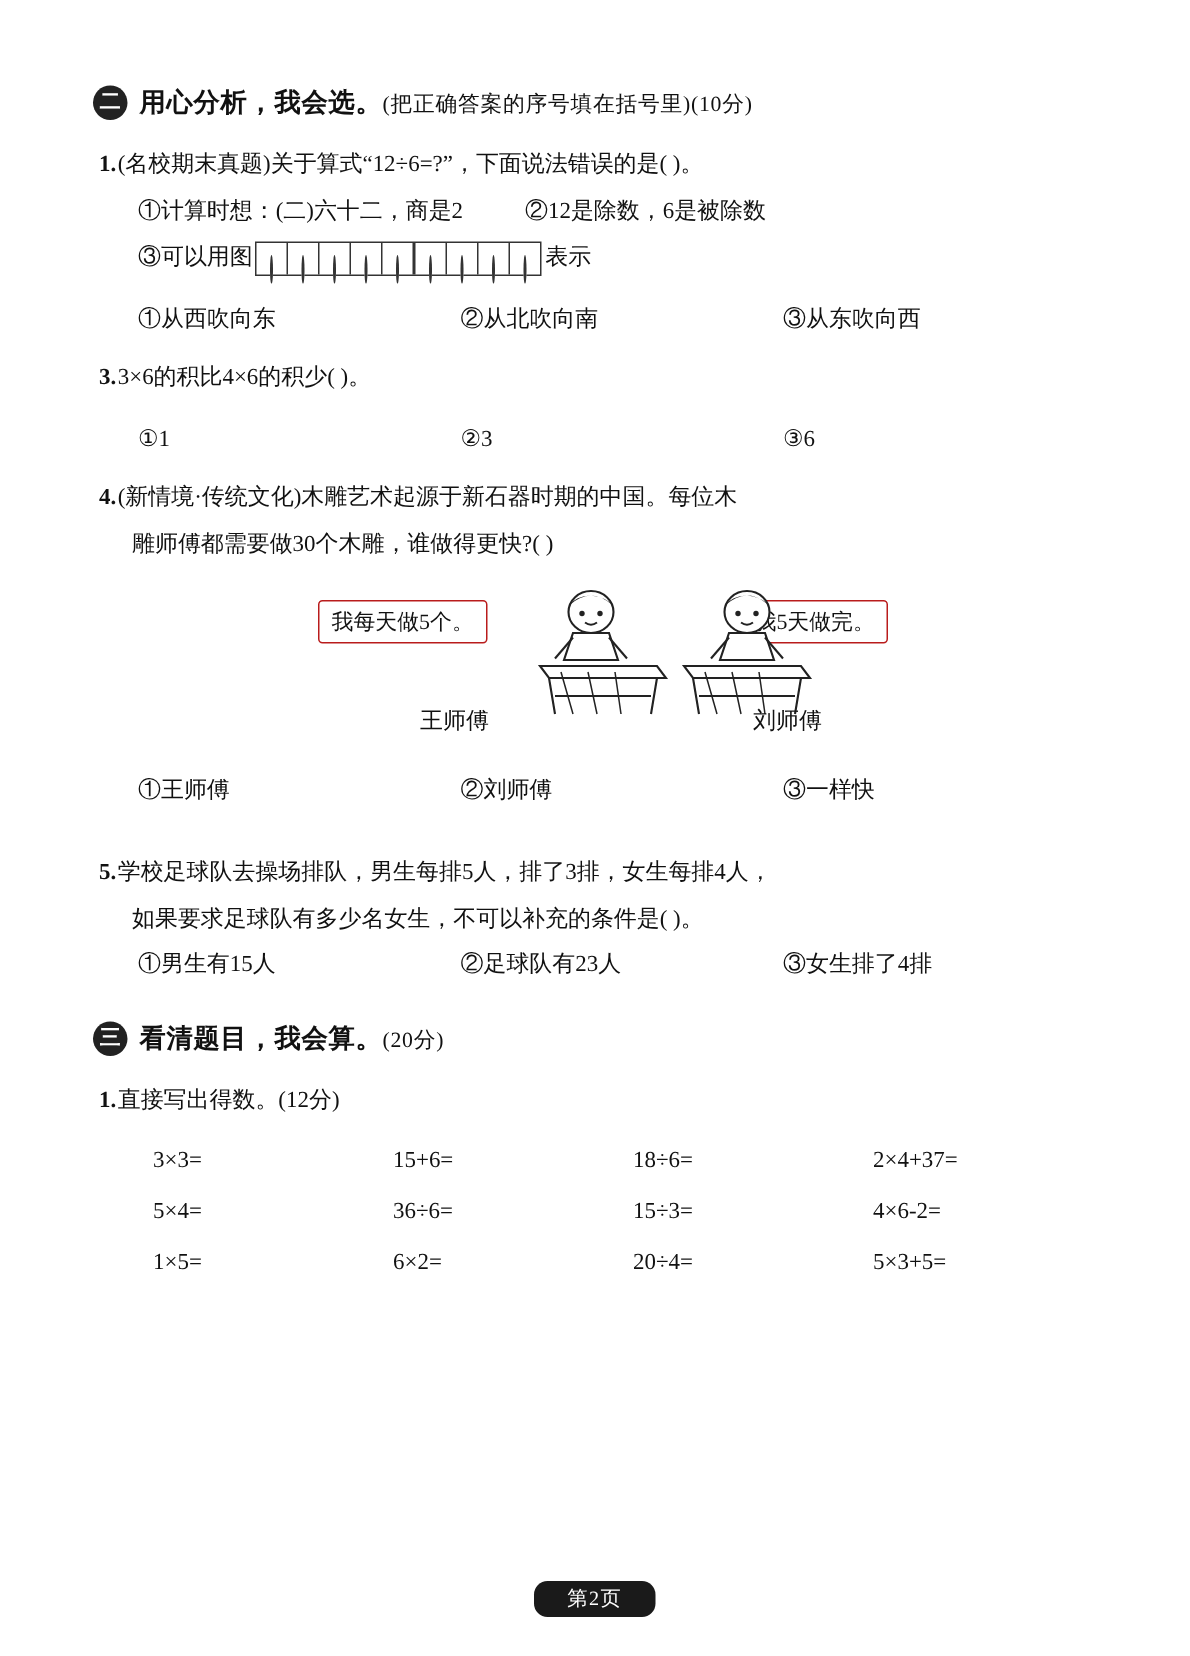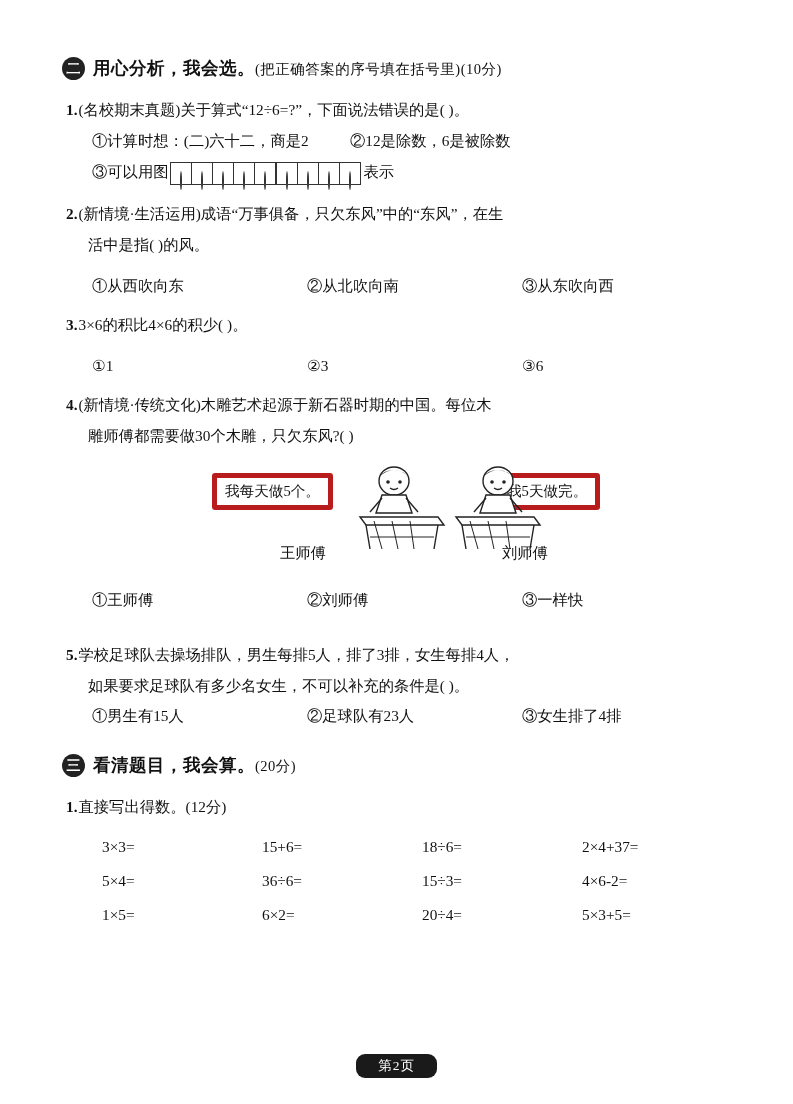--- a/index.html
+++ b/index.html
@@ -118,21 +118,21 @@
   }
   
   .illus {
     position: relative;
     height: 118px;
     margin: 4px 0 2px 0;
     padding-left: 30px;
   }
   .bubble {
     position: absolute;
-    border: 5px solid #b91c1c;
+    border: 1px solid #b91c1c;
     border-radius: 3px;
     padding: 4px 8px;
     font-size: 14.6px;
     background: #fff;
     white-space: nowrap;
   }
   .bubble.left { left: 150px; top: 8px; }
   .bubble.right { left: 432px; top: 8px; }
   .figure {
     position: absolute;
@@ -226,26 +226,20 @@
           <span class="cell">
             <span class="tree"><span class="crown"></span><span class="trunk"></span></span>
           </span>
           <span class="cell">
             <span class="tree"><span class="crown"></span><span class="trunk"></span></span>
           </span>
         </span><span>表示</span>
     </div>
   </div>
 
-  <div class="q">
-    <div class="line">
-      <span class="qn">2.</span><span>(新情境·生活运用)成语“万事俱备，只欠东风”中的“东风”，在生</span>
-    </div>
-    <div class="line">活中是指(       )的风。</div>
-  </div>
   <div class="opts">
     <span class="opt opt-a">①从西吹向东</span>
     <span class="opt opt-b">②从北吹向南</span>
     <span class="opt opt-c">③从东吹向西</span>
   </div>
 
   <div class="q" style="margin-top:8px;">
     <div class="line">
       <span class="qn">3.</span><span>3×6的积比4×6的积少(       )。</span>
     </div>
@@ -253,21 +247,21 @@
   <div class="opts">
     <span class="opt opt-a">①1</span>
     <span class="opt opt-b">②3</span>
     <span class="opt opt-c">③6</span>
   </div>
 
   <div class="q" style="margin-top:8px;margin-bottom:14px;">
     <div class="line">
       <span class="qn">4.</span><span>(新情境·传统文化)木雕艺术起源于新石器时期的中国。每位木</span>
     </div>
-    <div class="line">雕师傅都需要做30个木雕，只欠东风?(           )</div>
+    <div class="line">雕师傅都需要做30个木雕，谁做得更快?(           )</div>
   </div>
 
   <div class="illus">
     <div class="bubble left">我每天做5个。</div>
     <div class="bubble right">我5天做完。</div>
 
     <div class="figure fig1">
       <svg width="96" height="92" viewBox="0 0 96 92">
 
         <ellipse cx="42" cy="16" rx="15" ry="14" fill="#fff" stroke="#222" stroke-width="1.4"></ellipse>

